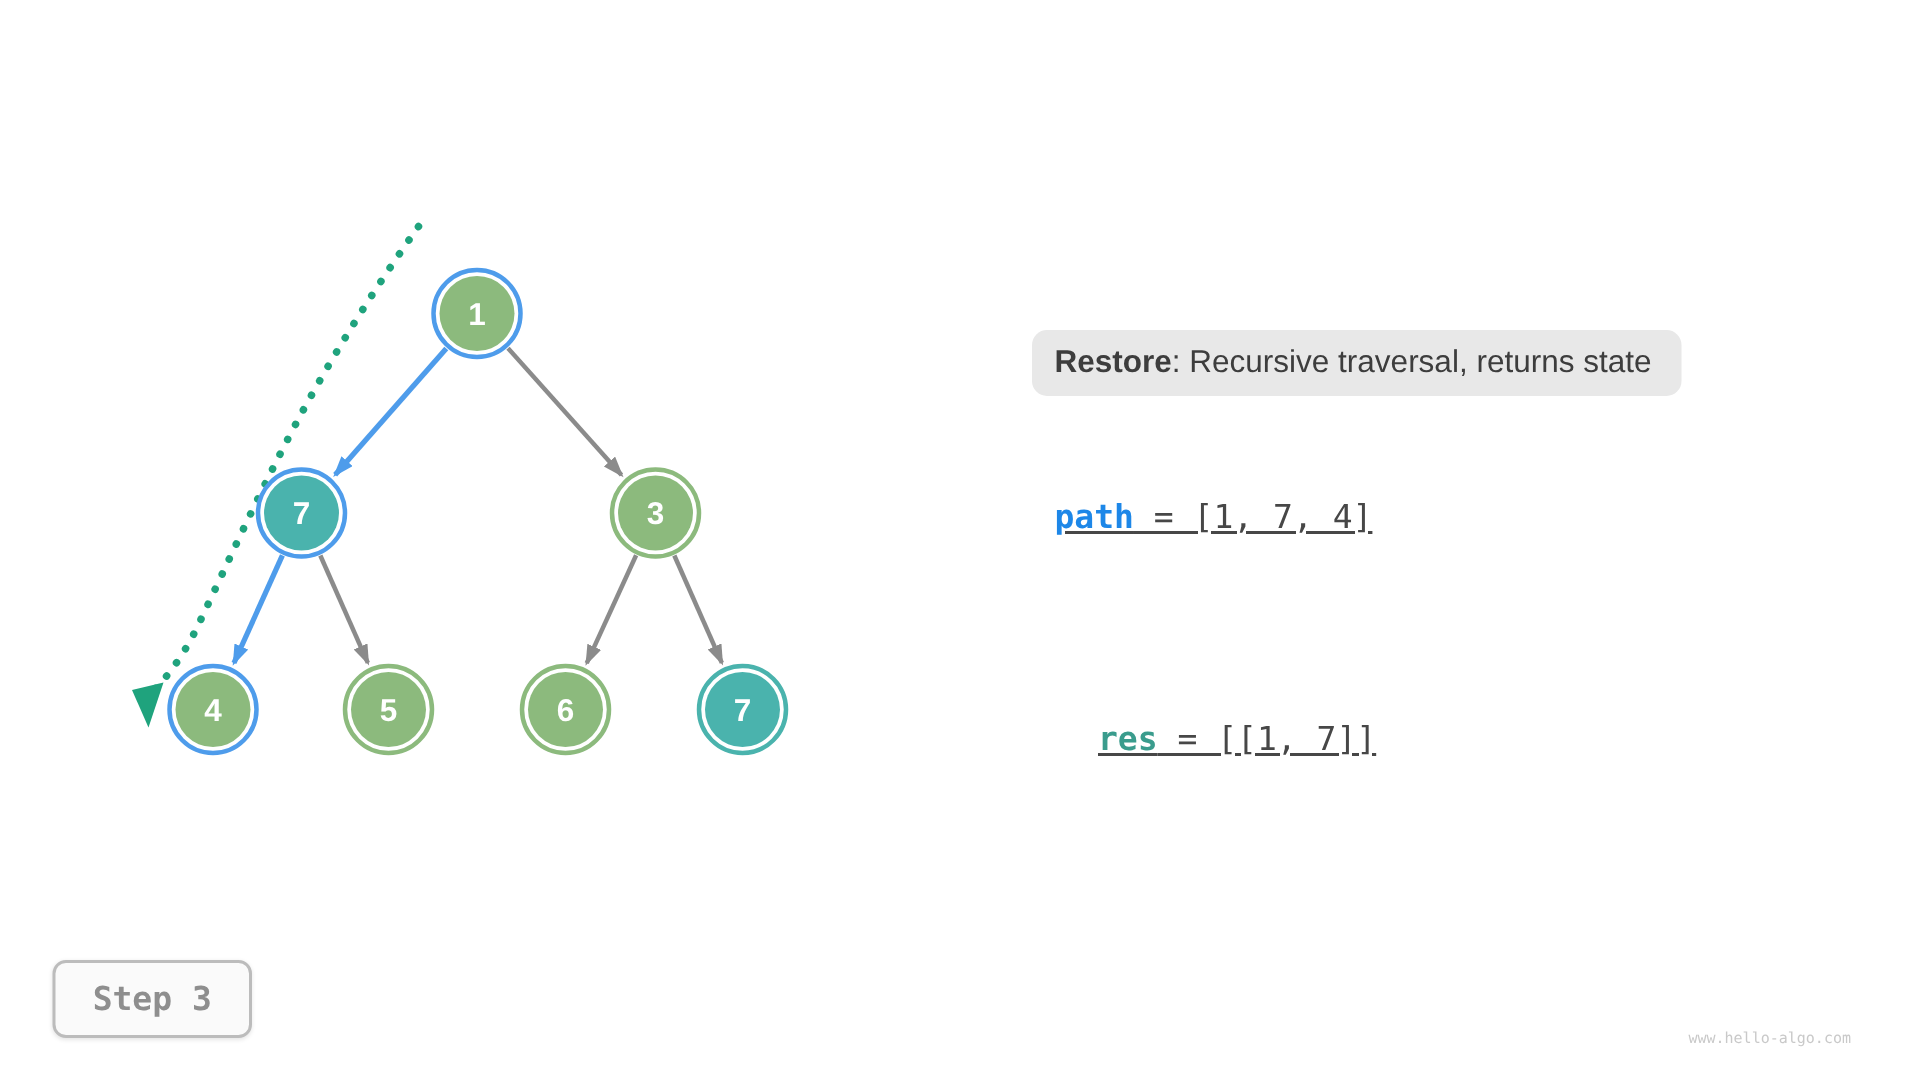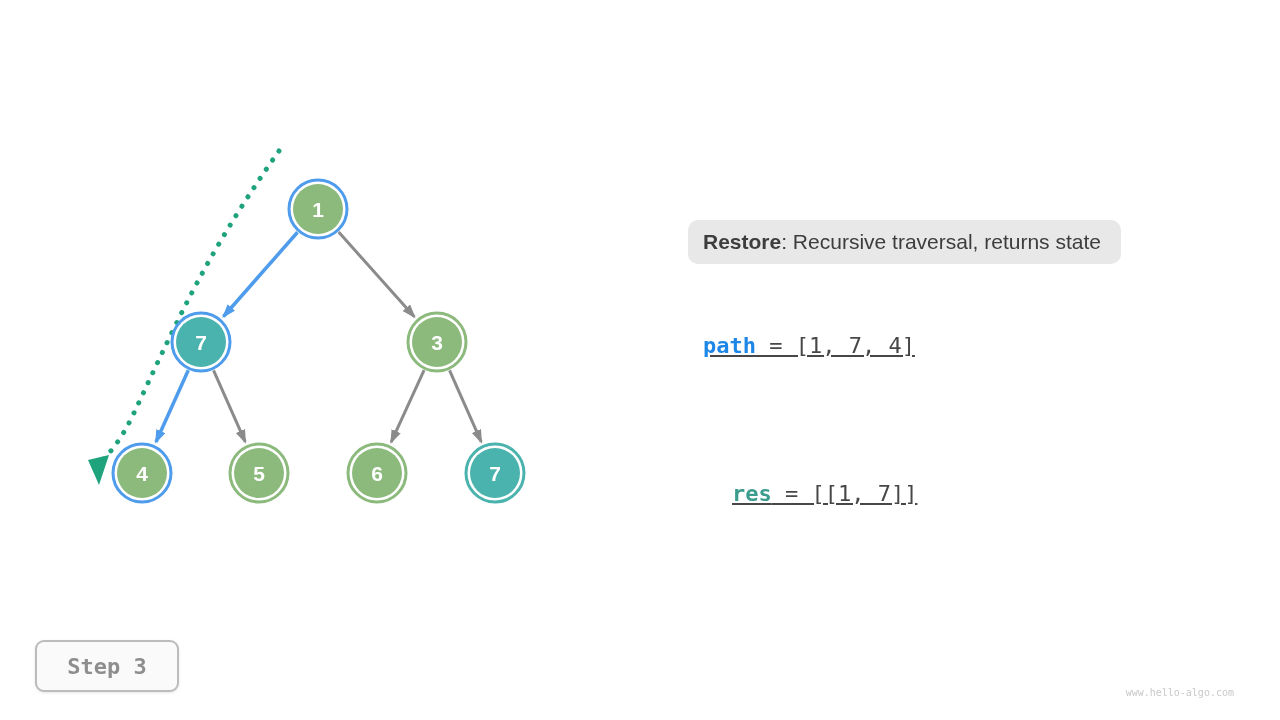--- a/index.html
+++ b/index.html
@@ -37,21 +37,21 @@
   .path-row { left: 703px; top: 333px; }
   .res-row  { left: 732px; top: 452px; margin-top: 29px; }
   .kw { font-weight: bold; }
   .kw-blue { color: #1d87e8; }
   .kw-teal { color: #3a9c8d; }
 
   
   .step-box {
     position: absolute;
     left: 35px; top: 640px;
-    width: 144px; height: 52px;
+    width: 133px; height: 52px;
     background: #fafafa;
     border: 2px solid #bcbcbc;
     border-radius: 9px;
     box-shadow: 0 1px 3px rgba(0,0,0,0.10);
     display: flex; align-items: center; justify-content: center;
     font-family: "DejaVu Sans Mono", "Liberation Mono", monospace;
     font-size: 22px; font-weight: bold;
     color: #8e8e8e;
   }
 

